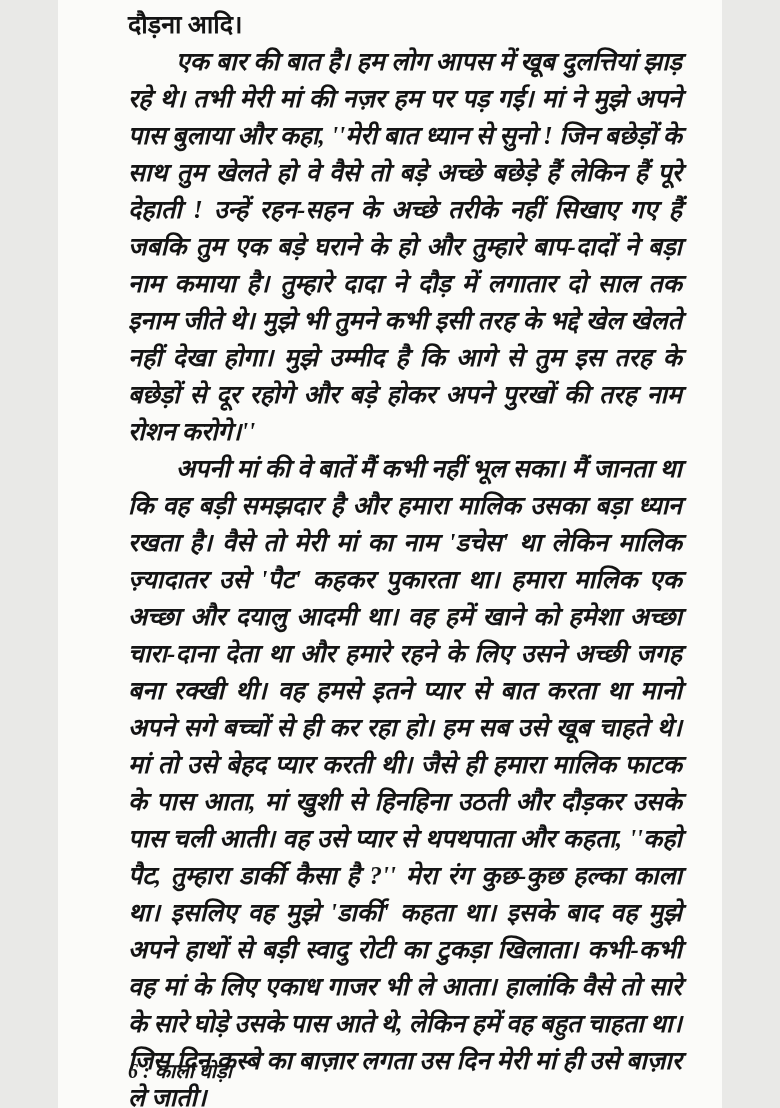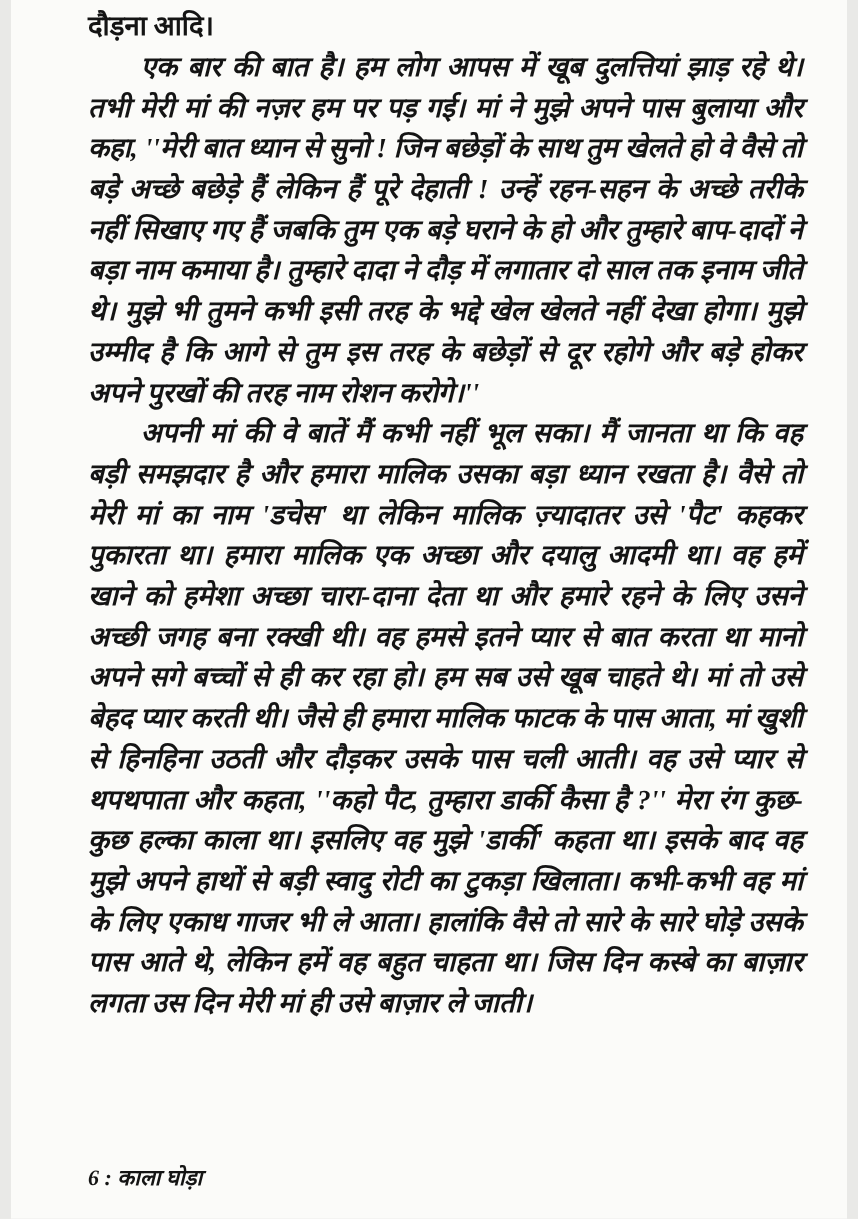--- a/index.html
+++ b/index.html
@@ -2,21 +2,21 @@
 <html><head>
 <meta charset="utf-8">
 <style>
   html, body {
     margin: 0;
     padding: 0;
     background: #e9e9e7;
   }
   .page {
     position: relative;
-    width: 760px;
+    width: 664px;
     height: 1108px;
     margin: 0 auto;
     background: #fbfbf9;
     color: #141414;
     font-family: "Liberation Serif", "DejaVu Serif", serif;
     font-size: 25px;
     line-height: 37px;
     font-weight: 600;
     box-sizing: border-box;
     padding: 6px 40px 0 70px;

